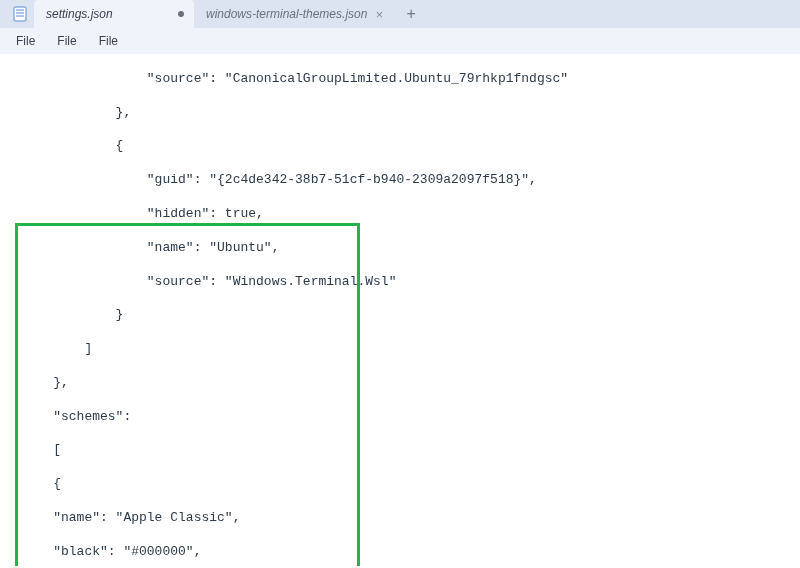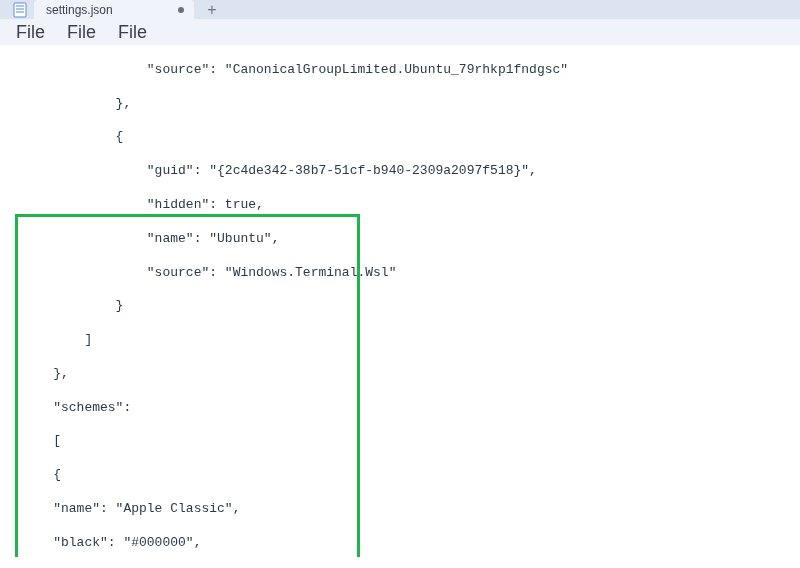--- a/index.html
+++ b/index.html
@@ -9,23 +9,24 @@
     font-size: 13px;
     background: #ffffff;
     color: #333;
     width: 800px;
     height: 568px;
     overflow: hidden;
   }
   .tabbar {
     display: flex;
     align-items: stretch;
-    height: 19px;
+    height: 28px;
     background: #dbe4f0;
     padding-left: 6px;
+    font-style: italic;
   }
   .tab-icon {
     width: 28px;
     display: flex;
     align-items: center;
     justify-content: center;
     color: #4477cc;
     font-size: 13px;
   }
   .tab {
@@ -67,21 +68,21 @@
     cursor: pointer;
   }
   .menubar {
     display: flex;
     align-items: center;
     height: 26px;
     background: #f0f3fa;
     padding: 0 6px;
     gap: 2px;
     color: #3a3f4d;
-    font-size: 18px;
+    font-size: 12px;
   }
   .menu-item {
     padding: 3px 10px;
     border-radius: 3px;
     cursor: pointer;
   }
   .editor {
     font-family: Consolas, "Courier New", monospace;
     font-size: 13px;
     line-height: 1.3;
@@ -111,20 +112,24 @@
     <svg width="14" height="16" viewBox="0 0 14 16">
         <rect x="1" y="1" width="12" height="14" rx="1" fill="#fff" stroke="#5a8bd6"></rect>
         <line x1="3" y1="4" x2="11" y2="4" stroke="#5a8bd6"></line>
         <line x1="3" y1="7" x2="11" y2="7" stroke="#5a8bd6"></line>
         <line x1="3" y1="10" x2="11" y2="10" stroke="#5a8bd6"></line>
       </svg>
   </div>
   <div class="tab active">
     <span>settings.json</span>
     <span class="dirty-dot"></span>
+  </div>
+  <div class="tab">
+    <span>windows-terminal-themes.json</span>
+    <span class="close-x">×</span>
   </div>
   <div class="add-tab">+</div>
 </div>
 
 <div class="menubar">
   <div class="menu-item">File</div>
   <div class="menu-item">File</div>
   <div class="menu-item">File</div>
 </div>
 

